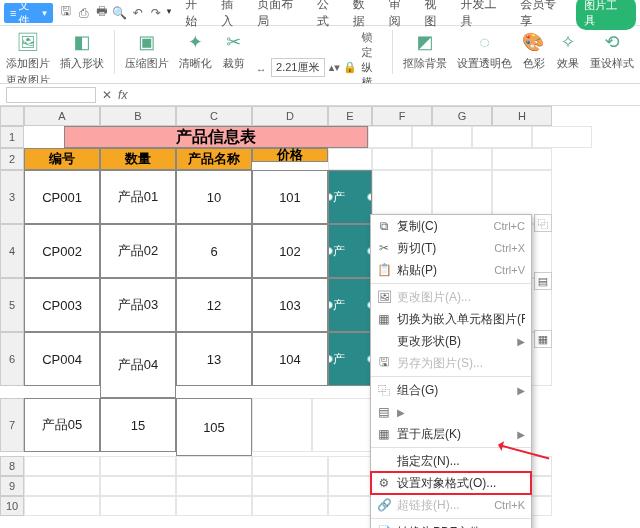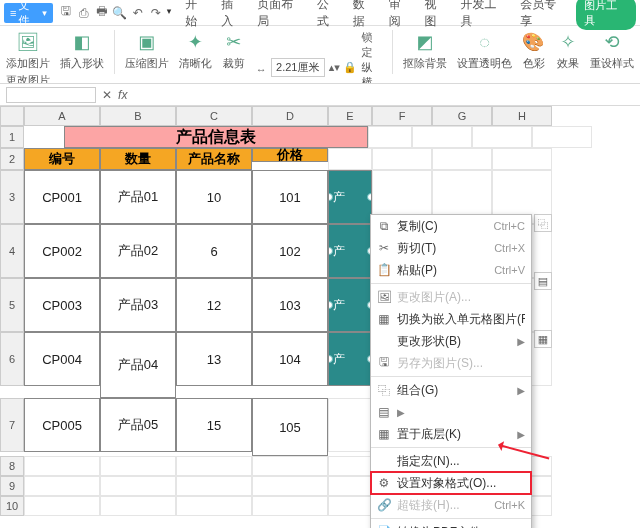--- a/index.html
+++ b/index.html
@@ -289,21 +289,20 @@
         <div class="cell" style="width:76px;height:66px">产品04</div>
         <div class="cell" style="width:76px;height:54px">13</div>
         <div class="cell" style="width:76px;height:54px">104</div>
         <div class="cell piccell" style="width:44px;height:54px;justify-content:flex-start;padding-left:4px;overflow:hidden">产</div>
         <div class="emptycell" style="width:60px;height:54px"></div>
         <div class="emptycell" style="width:60px;height:54px"></div>
         <div class="emptycell" style="width:60px;height:54px"></div>
       </div>
       <div class="gridrow">
         <div class="rownum" style="height:54px">7</div>
-        <div class="cell" style="width:76px;height:54px">CP005</div>
         <div class="cell" style="width:76px;height:54px">产品05</div>
         <div class="cell" style="width:76px;height:54px">15</div>
         <div class="cell" style="width:76px;height:58px">105</div>
         <div class="emptycell" style="width:60px;height:54px"></div>
         <div class="emptycell" style="width:60px;height:54px"></div>
         <div class="emptycell" style="width:60px;height:54px"></div>
       </div>
     </div>
 
   <div id="tail-rows">

